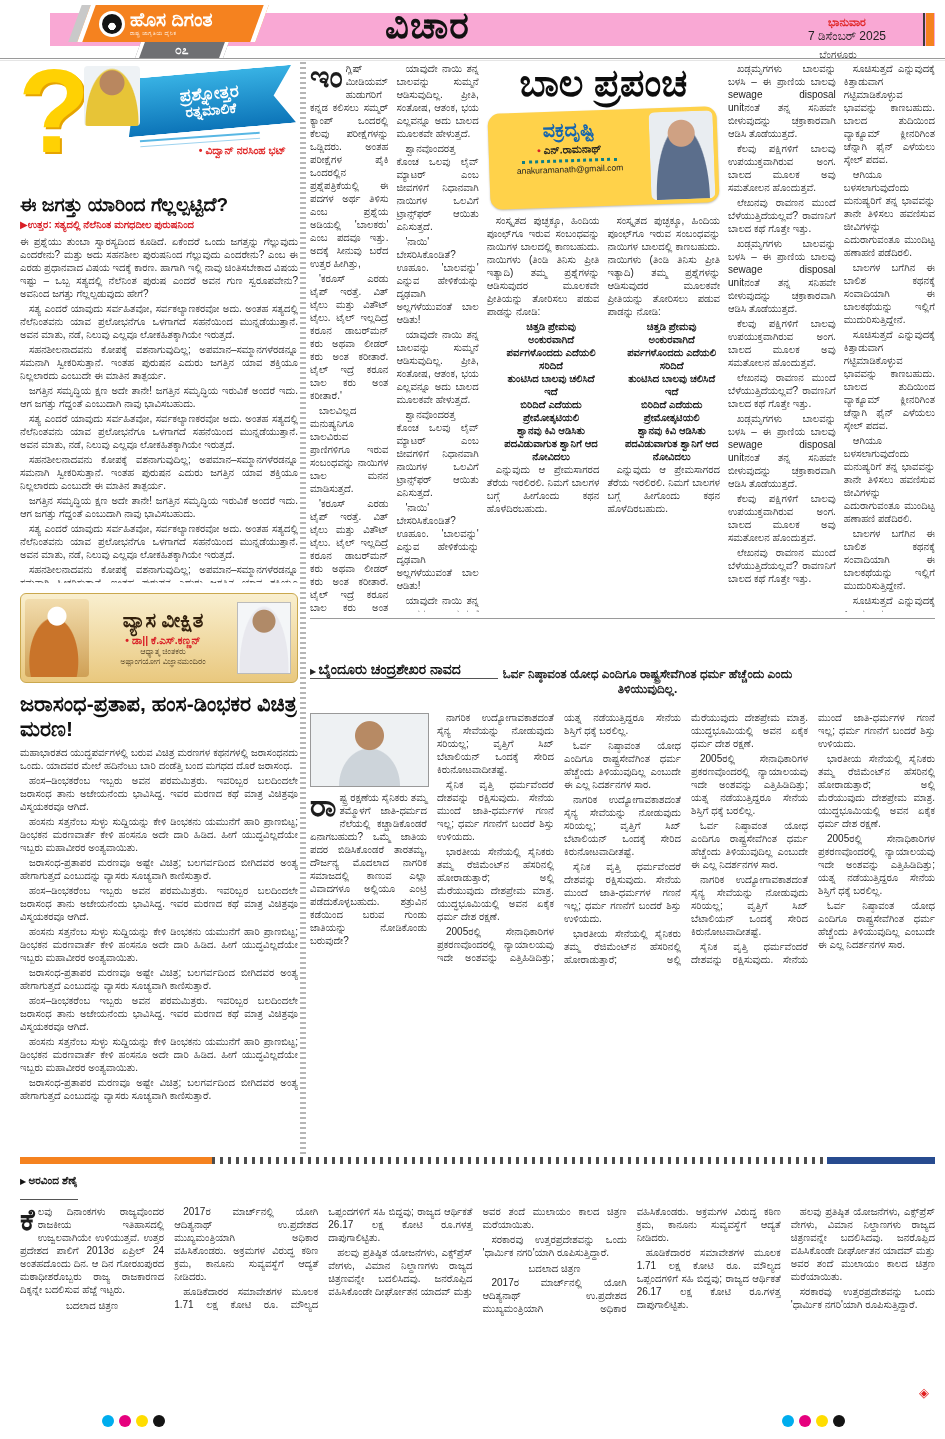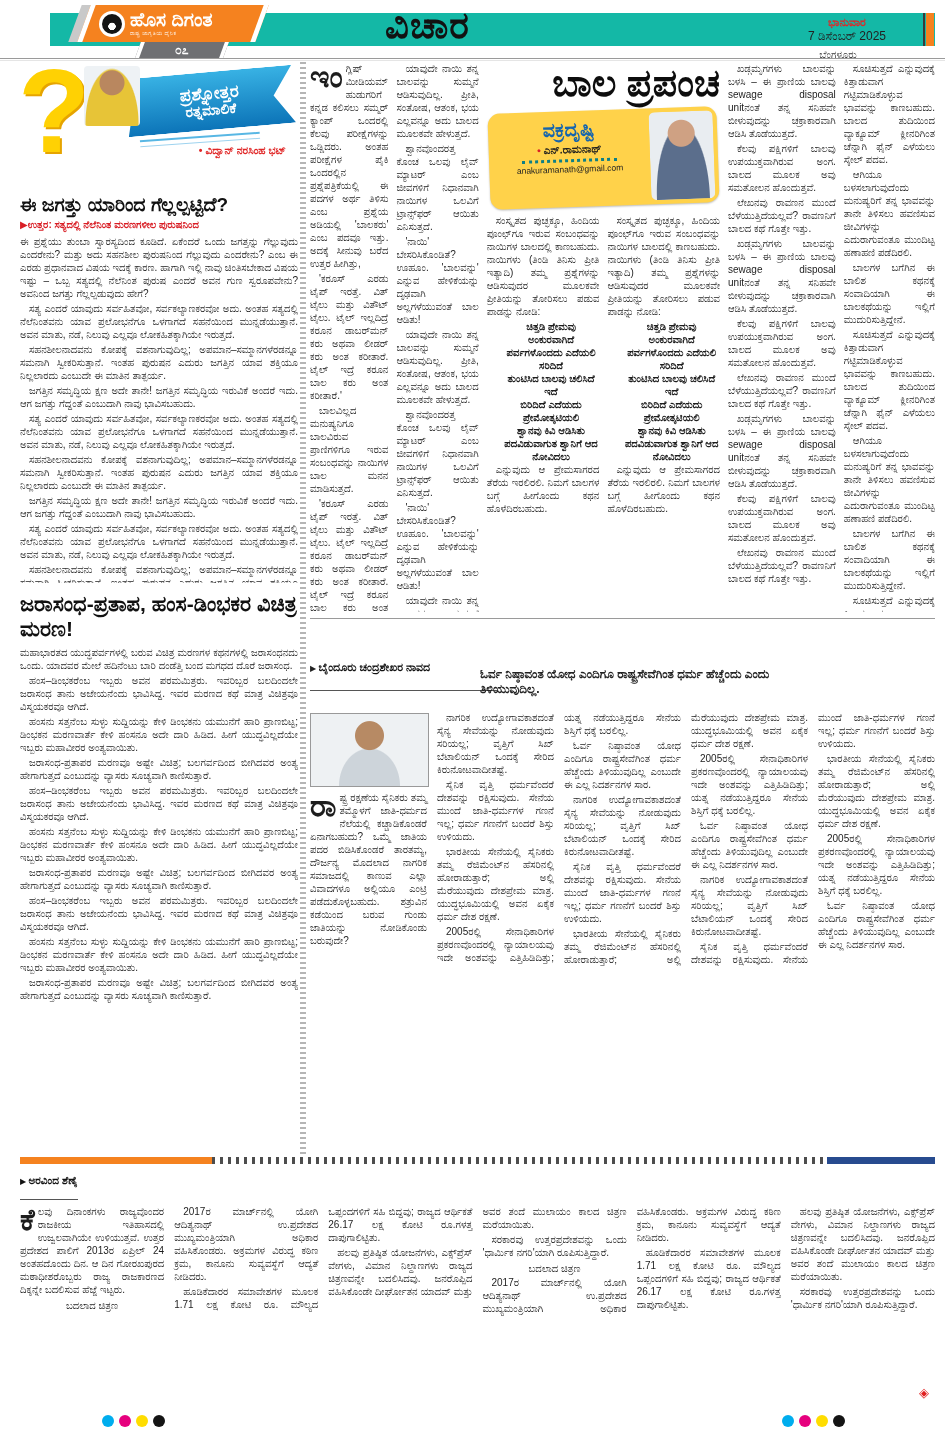--- a/index.html
+++ b/index.html
@@ -1,20 +1,20 @@
 <!DOCTYPE html>
 <html lang="kn"><head>
 <meta charset="utf-8">
 <style>
   html,body{margin:0;padding:0;background:#fff;}
   body{font-family:"Liberation Sans","DejaVu Sans",sans-serif;color:#1c1c1c;}
   #page{position:relative;width:945px;height:1439px;background:#fff;overflow:hidden;}
 
   
-  .graybar{position:absolute;left:50px;top:13px;width:885px;height:33px;background:#14b8a6;}
+  .graybar{position:absolute;left:50px;top:13px;width:885px;height:33px;background:#f9a8d4;}
   .graybar .dark-slit{position:absolute;right:10px;top:0;width:2px;height:33px;background:#3a3a3a;}
   .graybar .orange-slit{position:absolute;right:1px;top:0;width:8px;height:33px;background:#f5821f;}
   .section-title{position:absolute;left:0;top:-8px;width:100%;text-align:center;font-size:37px;font-weight:800;color:#121212;letter-spacing:1px;padding-right:130px;box-sizing:border-box;}
   .masthead{position:absolute;left:84px;top:5px;width:168px;height:37px;background:#f5821f;transform:skewX(-20deg);border-left:5px solid #fff;border-right:5px solid #fff;box-shadow:-9px 0 0 #c9c9c9;}
   .masthead-inner{transform:skewX(20deg);display:flex;align-items:center;gap:5px;height:100%;padding-left:10px;}
   .mast-logo{width:26px;height:26px;border-radius:50%;background:#fff;position:relative;flex:0 0 auto;}
   .mast-logo::after{content:"";position:absolute;left:3px;top:3px;width:20px;height:20px;border-radius:50%;
      background:radial-gradient(circle at 50% 62%, #fff 0 3.5px, #141414 4px 10px);}
   .mast-text{display:flex;flex-direction:column;line-height:1;}
   .mast-name{font-size:19px;font-weight:800;color:#fff;white-space:nowrap;}
@@ -72,41 +72,41 @@
      background:radial-gradient(circle at 50% 26%, #b08a68 0 11px, transparent 12px),
                 radial-gradient(ellipse at 50% 95%, #e8e8ee 0 24px, transparent 25px),#f4f6f8;}
   .vy-headline{font-size:21px;font-weight:800;color:#111;line-height:1.2;margin:8px 0 5px;}
   .vy-body{height:372px;}
 
   
   #bala{position:absolute;left:310px;top:62px;width:625px;height:550px;display:flex;gap:8px;}
   .bala-colA{width:80px;height:550px;}
   .bala-colB{width:84px;height:550px;}
   .bala-center{width:238px;display:flex;flex-direction:column;}
-  .bala-headline{font-size:38px;font-weight:800;color:#0d0d0d;text-align:right;line-height:1;margin:2px 0 8px;white-space:nowrap;}
+  .bala-headline{font-size:38px;font-weight:800;color:#0d0d0d;text-align:center;line-height:1;margin:2px 0 8px;white-space:nowrap;}
   .vk-box{position:relative;background:#ffd24a;border-radius:12px;transform:rotate(-2deg);height:96px;display:flex;box-shadow:0 1px 2px rgba(0,0,0,.25);margin:0 2px 8px;}
   .vk-left{flex:1;text-align:center;padding-top:8px;}
   .vk-title{font-size:19px;font-weight:800;color:#1565ae;}
   .vk-author{font-size:10.5px;font-weight:800;color:#23221f;margin-top:2px;}
   .vk-author::before{content:"• ";color:#d91f26;}
   .vk-dots{margin:3px auto 2px;width:95px;border-bottom:3px dotted #0e7f86;}
   .vk-email{font-size:8.5px;color:#222;}
   .vk-photo{flex:0 0 64px;height:88px;margin:4px 4px 0 0;border-radius:6px;
      background:radial-gradient(circle at 50% 25%, #cfa183 0 13px, transparent 14px),
                 radial-gradient(ellipse at 50% 98%, #5b6e8c 0 26px, transparent 27px),#e9edf1;}
   .bala-center-text{flex:1;column-count:2;column-gap:8px;overflow:hidden;}
   .bala-colE{width:110px;height:550px;}
   .bala-colF{width:93px;height:550px;}
 
   
   #sainika{position:absolute;left:310px;top:618px;width:625px;height:532px;border-top:1px solid #9a9a9a;}
-  .sk-byline{position:absolute;left:0;top:42px;width:188px;font-size:11px;font-weight:800;color:#111;border-bottom:1px solid #555;padding-bottom:16px;}
+  .sk-byline{position:absolute;left:0;top:42px;width:188px;font-size:14px;font-weight:800;color:#111;border-bottom:1px solid #555;padding-bottom:0;}
   .sk-byline::before{content:"▶ ";color:#222;font-size:8px;}
   .sk-headline{position:absolute;left:90px;right:0;top:6px;text-align:center;font-size:35px;font-weight:800;color:#0d0d0d;line-height:1;white-space:nowrap;}
-  .sk-standfirst{position:absolute;left:170px;right:120px;top:48px;font-size:12px;font-weight:700;color:#222;line-height:1.25;}
+  .sk-standfirst{position:absolute;left:170px;right:120px;top:48px;text-align:center;font-size:12px;font-weight:700;color:#222;line-height:1.25;}
   .sk-body{position:absolute;left:0;top:92px;width:625px;height:436px;column-count:5;column-gap:10px;}
   .sk-photo{width:100%;height:72px;margin:2px 0 4px;border:1px solid #999;
      background:radial-gradient(circle at 50% 30%, #b78a64 0 14px, transparent 15px),
                 radial-gradient(ellipse at 50% 100%, #cdd4da 0 30px, transparent 31px),#eef1f3;}
 
   
   .bot-divider{position:absolute;left:20px;top:1157px;width:915px;height:7px;display:flex;}
   .bot-divider .o{width:192px;background:#f5821f;}
   .bot-divider .h{flex:1;background-image:repeating-linear-gradient(to right,#4d4d4d 0 3px,transparent 3px 8px);}
   .bot-divider .b{width:108px;background:#274b8f;}
@@ -156,33 +156,43 @@
       <span class="qa-qmark">?</span>
       <div class="qa-photo"></div>
       <div class="qa-ribbon">
         <span class="l1">ಪ್ರಶ್ನೋತ್ತರ</span>
         <span class="l2">ರತ್ನಮಾಲಿಕೆ</span>
       </div>
       <div class="qa-waves"></div>
       <div class="qa-credit">• ವಿದ್ವಾನ್ ನರಸಿಂಹ ಭಟ್</div>
     </div>
     <div class="qa-question">ಈ ಜಗತ್ತು ಯಾರಿಂದ ಗೆಲ್ಲಲ್ಪಟ್ಟಿದೆ?</div>
-    <div class="qa-lead">▶ಉತ್ತರ: ಸತ್ಯದಲ್ಲಿ ನೆಲೆನಿಂತ ಮರಣಗಳೀಲ ಪುರುಷನಿಂದ</div>
+    <div class="qa-lead">▶ಉತ್ತರ: ಸತ್ಯದಲ್ಲಿ ನೆಲೆನಿಂತ ಮಗಧದೀಲ ಪುರುಷನಿಂದ</div>
     <div class="qa-body col">
         <p class="bp lead">ಈ ಪ್ರಶ್ನೆಯು ತುಂಬಾ ಸ್ವಾರಸ್ಯದಿಂದ ಕೂಡಿದೆ. ಏಕೆಂದರೆ ಒಂದು ಜಗತ್ತನ್ನು ಗೆಲ್ಲುವುದು ಎಂದರೇನು? ಮತ್ತು ಅದು ಸಹನಶೀಲ ಪುರುಷನಿಂದ ಗೆಲ್ಲುವುದು ಎಂದರೇನು? ಎಂಬ ಈ ಎರಡು ಪ್ರಧಾನವಾದ ವಿಷಯ ಇದಕ್ಕೆ ಕಾರಣ. ಹಾಗಾಗಿ ಇಲ್ಲಿ ನಾವು ಚಿಂತಿಸಬೇಕಾದ ವಿಷಯ ಇಷ್ಟು – ಒಬ್ಬ ಸತ್ಯದಲ್ಲಿ ನೆಲೆನಿಂತ ಪುರುಷ ಎಂದರೆ ಅವನ ಗುಣ ಸ್ವರೂಪವೇನು? ಅವನಿಂದ ಜಗತ್ತು ಗೆಲ್ಲಲ್ಪಡುವುದು ಹೇಗೆ?</p>
         <p class="bp">ಸತ್ಯ ಎಂದರೆ ಯಾವುದು ಸರ್ವಹಿತವೋ, ಸರ್ವಕಲ್ಯಾಣಕರವೋ ಅದು. ಅಂತಹ ಸತ್ಯದಲ್ಲಿ ನೆಲೆನಿಂತವನು ಯಾವ ಪ್ರಲೋಭನೆಗೂ ಒಳಗಾಗದೆ ಸಹನೆಯಿಂದ ಮುನ್ನಡೆಯುತ್ತಾನೆ. ಅವನ ಮಾತು, ನಡೆ, ನಿಲುವು ಎಲ್ಲವೂ ಲೋಕಹಿತಕ್ಕಾಗಿಯೇ ಇರುತ್ತದೆ.</p>
         <p class="bp">ಸಹನಶೀಲನಾದವನು ಕೋಪಕ್ಕೆ ವಶನಾಗುವುದಿಲ್ಲ; ಅಪಮಾನ–ಸಮ್ಮಾನಗಳೆರಡನ್ನೂ ಸಮನಾಗಿ ಸ್ವೀಕರಿಸುತ್ತಾನೆ. ಇಂತಹ ಪುರುಷನ ಎದುರು ಜಗತ್ತಿನ ಯಾವ ಶಕ್ತಿಯೂ ನಿಲ್ಲಲಾರದು ಎಂಬುದೇ ಈ ಮಾತಿನ ತಾತ್ಪರ್ಯ.</p>
         <p class="bp">ಜಗತ್ತಿನ ಸಮೃದ್ಧಿಯ ಕ್ಷಣ ಅದೇ ತಾನೇ! ಜಗತ್ತಿನ ಸಮೃದ್ಧಿಯ ಇರುವಿಕೆ ಅಂದರೆ ಇದು. ಆಗ ಜಗತ್ತು ಗೆದ್ದಂತೆ ಎಂಬುದಾಗಿ ನಾವು ಭಾವಿಸಬಹುದು.</p>
         <p class="bp">ಸತ್ಯ ಎಂದರೆ ಯಾವುದು ಸರ್ವಹಿತವೋ, ಸರ್ವಕಲ್ಯಾಣಕರವೋ ಅದು. ಅಂತಹ ಸತ್ಯದಲ್ಲಿ ನೆಲೆನಿಂತವನು ಯಾವ ಪ್ರಲೋಭನೆಗೂ ಒಳಗಾಗದೆ ಸಹನೆಯಿಂದ ಮುನ್ನಡೆಯುತ್ತಾನೆ. ಅವನ ಮಾತು, ನಡೆ, ನಿಲುವು ಎಲ್ಲವೂ ಲೋಕಹಿತಕ್ಕಾಗಿಯೇ ಇರುತ್ತದೆ.</p>
         <p class="bp">ಸಹನಶೀಲನಾದವನು ಕೋಪಕ್ಕೆ ವಶನಾಗುವುದಿಲ್ಲ; ಅಪಮಾನ–ಸಮ್ಮಾನಗಳೆರಡನ್ನೂ ಸಮನಾಗಿ ಸ್ವೀಕರಿಸುತ್ತಾನೆ. ಇಂತಹ ಪುರುಷನ ಎದುರು ಜಗತ್ತಿನ ಯಾವ ಶಕ್ತಿಯೂ ನಿಲ್ಲಲಾರದು ಎಂಬುದೇ ಈ ಮಾತಿನ ತಾತ್ಪರ್ಯ.</p>
         <p class="bp">ಜಗತ್ತಿನ ಸಮೃದ್ಧಿಯ ಕ್ಷಣ ಅದೇ ತಾನೇ! ಜಗತ್ತಿನ ಸಮೃದ್ಧಿಯ ಇರುವಿಕೆ ಅಂದರೆ ಇದು. ಆಗ ಜಗತ್ತು ಗೆದ್ದಂತೆ ಎಂಬುದಾಗಿ ನಾವು ಭಾವಿಸಬಹುದು.</p>
         <p class="bp">ಸತ್ಯ ಎಂದರೆ ಯಾವುದು ಸರ್ವಹಿತವೋ, ಸರ್ವಕಲ್ಯಾಣಕರವೋ ಅದು. ಅಂತಹ ಸತ್ಯದಲ್ಲಿ ನೆಲೆನಿಂತವನು ಯಾವ ಪ್ರಲೋಭನೆಗೂ ಒಳಗಾಗದೆ ಸಹನೆಯಿಂದ ಮುನ್ನಡೆಯುತ್ತಾನೆ. ಅವನ ಮಾತು, ನಡೆ, ನಿಲುವು ಎಲ್ಲವೂ ಲೋಕಹಿತಕ್ಕಾಗಿಯೇ ಇರುತ್ತದೆ.</p>
         <p class="bp">ಸಹನಶೀಲನಾದವನು ಕೋಪಕ್ಕೆ ವಶನಾಗುವುದಿಲ್ಲ; ಅಪಮಾನ–ಸಮ್ಮಾನಗಳೆರಡನ್ನೂ ಸಮನಾಗಿ ಸ್ವೀಕರಿಸುತ್ತಾನೆ. ಇಂತಹ ಪುರುಷನ ಎದುರು ಜಗತ್ತಿನ ಯಾವ ಶಕ್ತಿಯೂ ನಿಲ್ಲಲಾರದು ಎಂಬುದೇ ಈ ಮಾತಿನ ತಾತ್ಪರ್ಯ.</p>
       </div>
 
+    <div class="vy-banner">
+      <div class="vy-illu"></div>
+      <div class="vy-mid">
+        <div class="vy-title">ವ್ಯಾಸ ವೀಕ್ಷಿತ</div>
+        <div class="vy-author">• <span>ಡಾ|| ಕೆ.ಎಸ್.ಕಣ್ಣನ್</span></div>
+        <div class="vy-role">ಆಧ್ಯಾತ್ಮ ಚಿಂತಕರು</div>
+        <div class="vy-role">ಅಷ್ಟಾಂಗಯೋಗ ವಿಜ್ಞಾನಮಂದಿರಂ</div>
+      </div>
+      <div class="vy-photo"></div>
+    </div>
     <div class="vy-headline">ಜರಾಸಂಧ-ಪ್ರತಾಪ, ಹಂಸ-ಡಿಂಭಕರ ವಿಚಿತ್ರ ಮರಣ!</div>
     <div class="vy-body col">
         <p class="bp lead">ಮಹಾಭಾರತದ ಯುದ್ಧಪರ್ವಗಳಲ್ಲಿ ಬರುವ ವಿಚಿತ್ರ ಮರಣಗಳ ಕಥನಗಳಲ್ಲಿ ಜರಾಸಂಧನದು ಒಂದು. ಯಾದವರ ಮೇಲೆ ಹದಿನೆಂಟು ಬಾರಿ ದಂಡೆತ್ತಿ ಬಂದ ಮಗಧದ ದೊರೆ ಜರಾಸಂಧ.</p>
         <p class="bp">ಹಂಸ–ಡಿಂಭಕರೆಂಬ ಇಬ್ಬರು ಅವನ ಪರಮಮಿತ್ರರು. ಇವರಿಬ್ಬರ ಬಲದಿಂದಲೇ ಜರಾಸಂಧ ತಾನು ಅಜೇಯನೆಂದು ಭಾವಿಸಿದ್ದ. ಇವರ ಮರಣದ ಕಥೆ ಮಾತ್ರ ವಿಚಿತ್ರವೂ ವಿಸ್ಮಯಕರವೂ ಆಗಿದೆ.</p>
         <p class="bp">ಹಂಸನು ಸತ್ತನೆಂಬ ಸುಳ್ಳು ಸುದ್ದಿಯನ್ನು ಕೇಳಿ ಡಿಂಭಕನು ಯಮುನೆಗೆ ಹಾರಿ ಪ್ರಾಣಬಿಟ್ಟ; ಡಿಂಭಕನ ಮರಣವಾರ್ತೆ ಕೇಳಿ ಹಂಸನೂ ಅದೇ ದಾರಿ ಹಿಡಿದ. ಹೀಗೆ ಯುದ್ಧವಿಲ್ಲದೆಯೇ ಇಬ್ಬರು ಮಹಾವೀರರ ಅಂತ್ಯವಾಯಿತು.</p>
         <p class="bp">ಜರಾಸಂಧ-ಪ್ರತಾಪರ ಮರಣವೂ ಅಷ್ಟೇ ವಿಚಿತ್ರ; ಬಲಗರ್ವದಿಂದ ಬೀಗಿದವರ ಅಂತ್ಯ ಹೇಗಾಗುತ್ತದೆ ಎಂಬುದನ್ನು ವ್ಯಾಸರು ಸೂಚ್ಯವಾಗಿ ಕಾಣಿಸುತ್ತಾರೆ.</p>
         <p class="bp">ಹಂಸ–ಡಿಂಭಕರೆಂಬ ಇಬ್ಬರು ಅವನ ಪರಮಮಿತ್ರರು. ಇವರಿಬ್ಬರ ಬಲದಿಂದಲೇ ಜರಾಸಂಧ ತಾನು ಅಜೇಯನೆಂದು ಭಾವಿಸಿದ್ದ. ಇವರ ಮರಣದ ಕಥೆ ಮಾತ್ರ ವಿಚಿತ್ರವೂ ವಿಸ್ಮಯಕರವೂ ಆಗಿದೆ.</p>
         <p class="bp">ಹಂಸನು ಸತ್ತನೆಂಬ ಸುಳ್ಳು ಸುದ್ದಿಯನ್ನು ಕೇಳಿ ಡಿಂಭಕನು ಯಮುನೆಗೆ ಹಾರಿ ಪ್ರಾಣಬಿಟ್ಟ; ಡಿಂಭಕನ ಮರಣವಾರ್ತೆ ಕೇಳಿ ಹಂಸನೂ ಅದೇ ದಾರಿ ಹಿಡಿದ. ಹೀಗೆ ಯುದ್ಧವಿಲ್ಲದೆಯೇ ಇಬ್ಬರು ಮಹಾವೀರರ ಅಂತ್ಯವಾಯಿತು.</p>
         <p class="bp">ಜರಾಸಂಧ-ಪ್ರತಾಪರ ಮರಣವೂ ಅಷ್ಟೇ ವಿಚಿತ್ರ; ಬಲಗರ್ವದಿಂದ ಬೀಗಿದವರ ಅಂತ್ಯ ಹೇಗಾಗುತ್ತದೆ ಎಂಬುದನ್ನು ವ್ಯಾಸರು ಸೂಚ್ಯವಾಗಿ ಕಾಣಿಸುತ್ತಾರೆ.</p>
         <p class="bp">ಹಂಸ–ಡಿಂಭಕರೆಂಬ ಇಬ್ಬರು ಅವನ ಪರಮಮಿತ್ರರು. ಇವರಿಬ್ಬರ ಬಲದಿಂದಲೇ ಜರಾಸಂಧ ತಾನು ಅಜೇಯನೆಂದು ಭಾವಿಸಿದ್ದ. ಇವರ ಮರಣದ ಕಥೆ ಮಾತ್ರ ವಿಚಿತ್ರವೂ ವಿಸ್ಮಯಕರವೂ ಆಗಿದೆ.</p>

